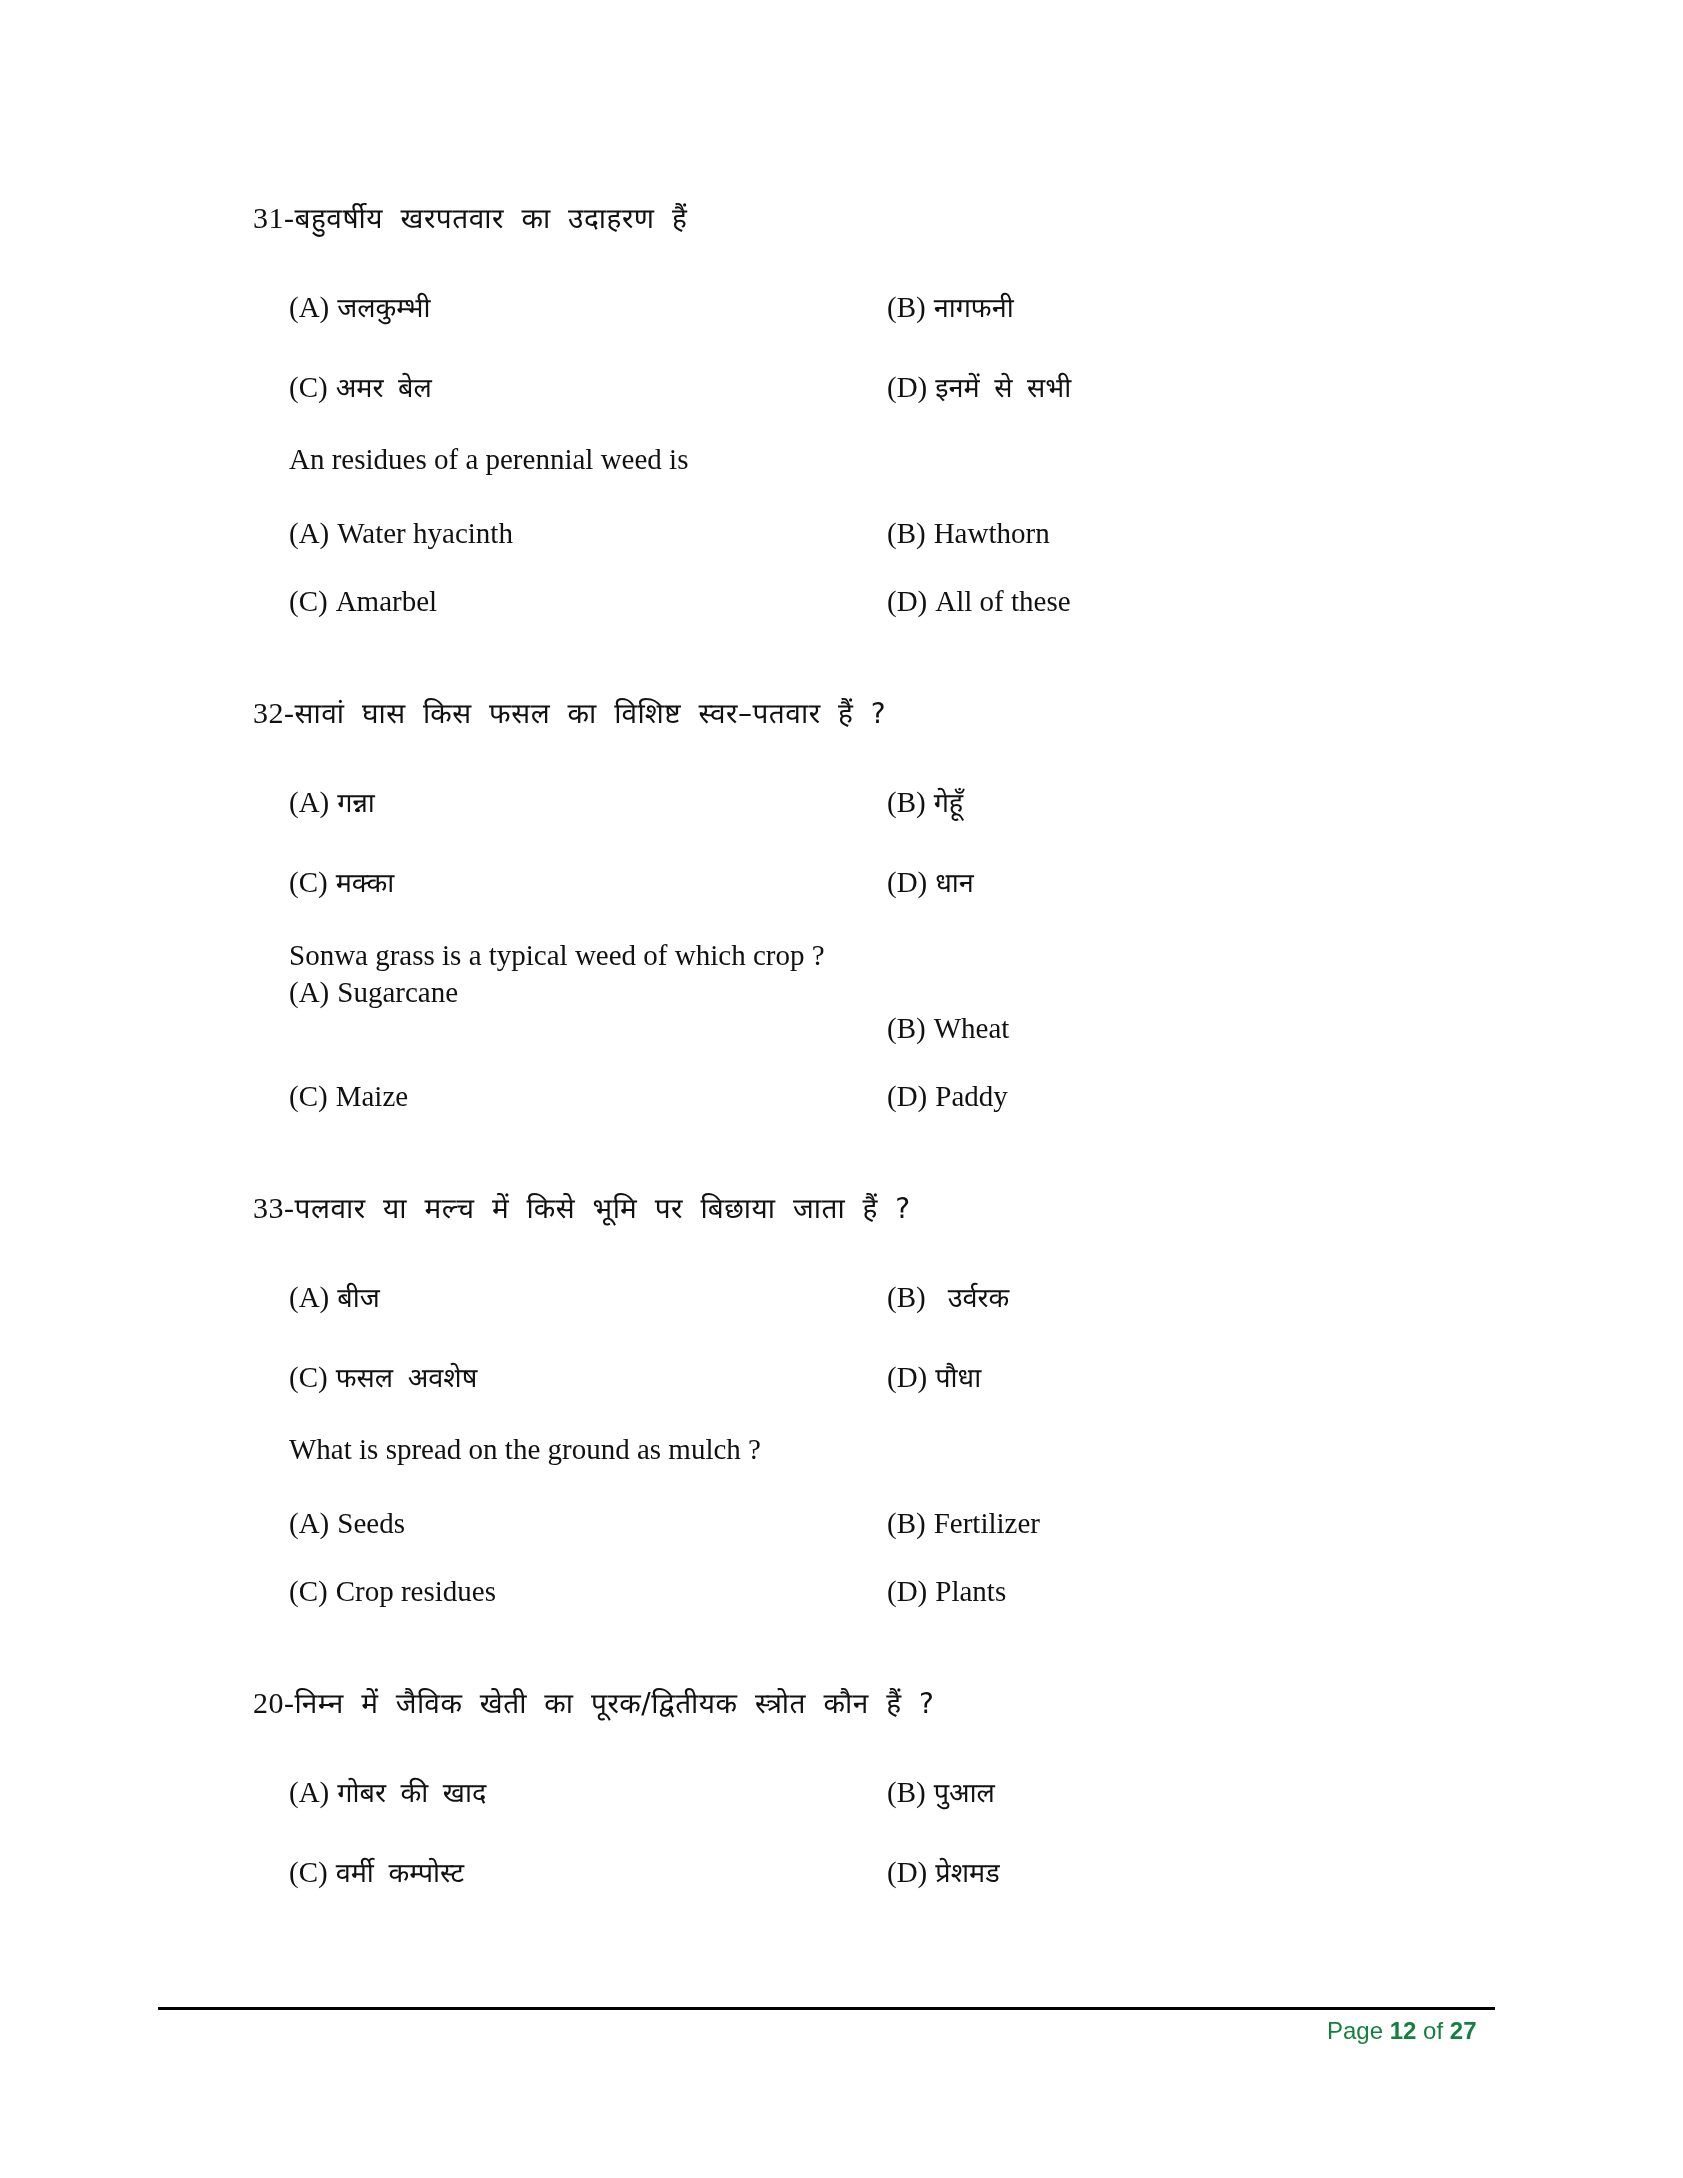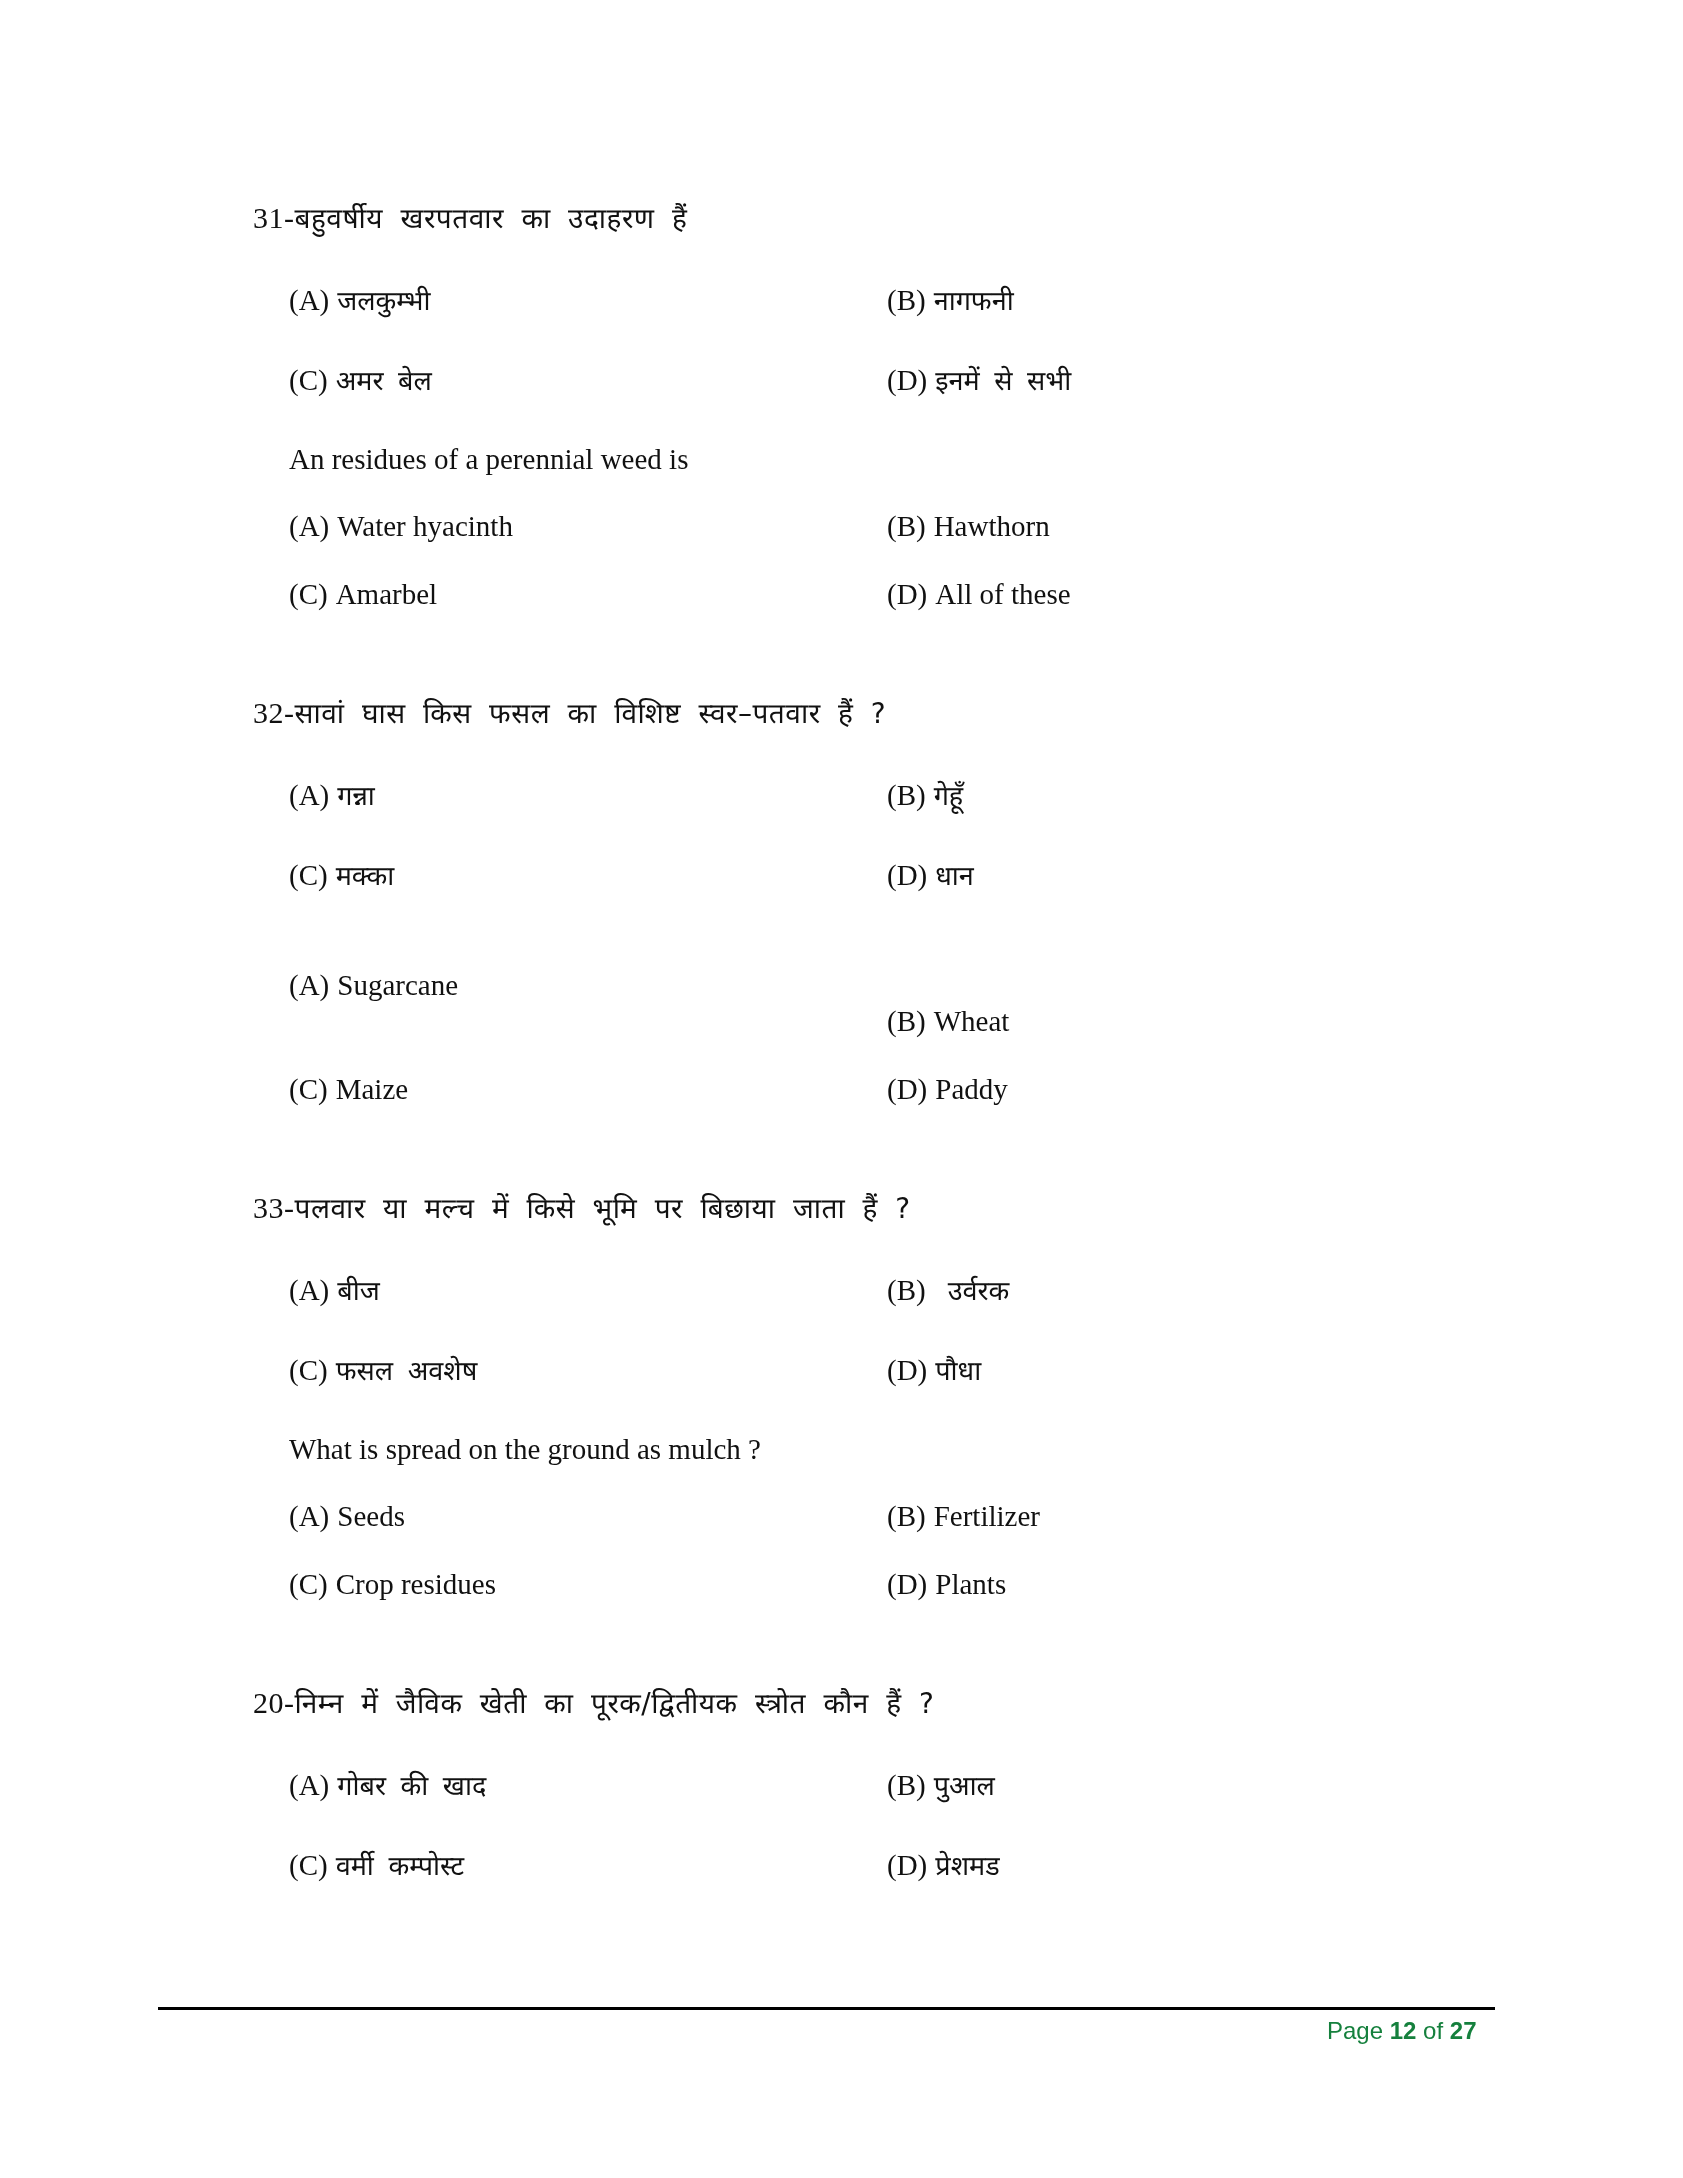--- a/index.html
+++ b/index.html
@@ -32,21 +32,21 @@
       font-family: "Liberation Serif", serif;
     }
     .q-head .hi {
       font-family: "DejaVu Sans", sans-serif;
       font-size: 28px;
       word-spacing: 8px;
     }
     .opt {
       position: absolute;
       font-size: 29px;
-      line-height: 39px;
+      line-height: 52px;
       white-space: nowrap;
     }
     .opt.col-a { left: 289px; }
     .opt.col-b { left: 887px; }
     .opt .lbl {
       font-family: "Liberation Serif", serif;
       margin-right: 8px;
     }
     .opt .hi {
       font-family: "DejaVu Sans", sans-serif;
@@ -126,20 +126,21 @@
   </div>
   <div class="opt col-b" style="top:776px;">
     <span class="lbl">(B)</span><span class="hi">गेहूँ</span>
   </div>
   <div class="opt col-a" style="top:856px;">
     <span class="lbl">(C)</span><span class="hi">मक्का</span>
   </div>
   <div class="opt col-b" style="top:856px;">
     <span class="lbl">(D)</span><span class="hi">धान</span>
   </div>
+  <div class="en-q" style="top:935px;">Sonwa grass is a typical weed of which crop ?</div>
   <div class="opt col-a" style="top:966px;">
     <span class="lbl">(A)</span><span class="en">Sugarcane</span>
   </div>
   <div class="opt col-b" style="top:1002px;">
     <span class="lbl">(B)</span><span class="en">Wheat</span>
   </div>
   <div class="opt col-a" style="top:1070px;">
     <span class="lbl">(C)</span><span class="en">Maize</span>
   </div>
   <div class="opt col-b" style="top:1070px;">

